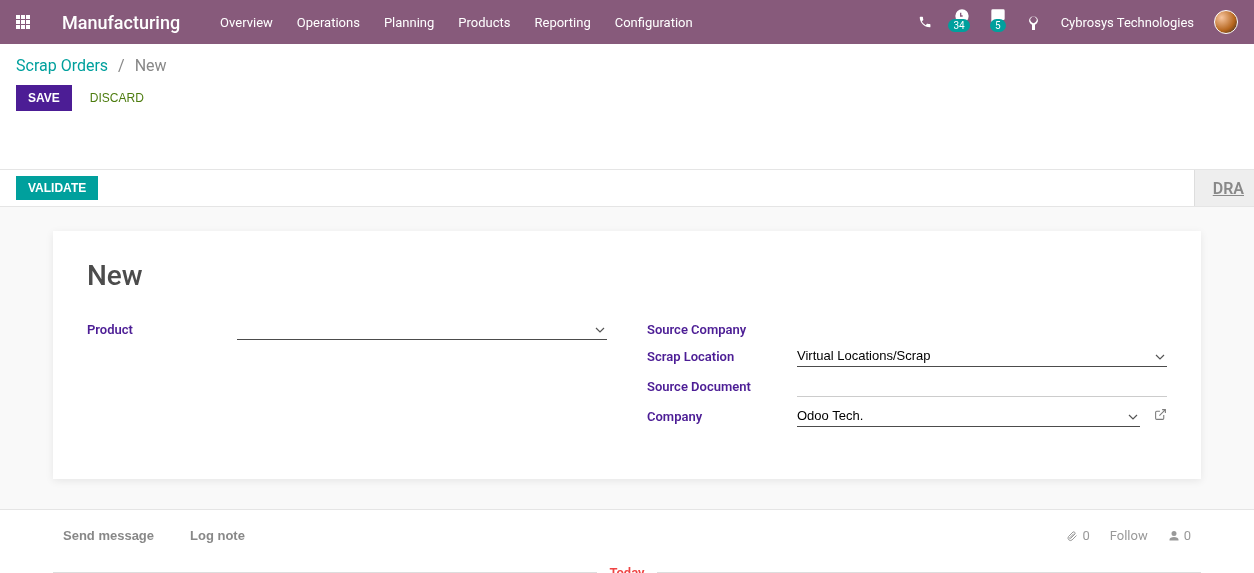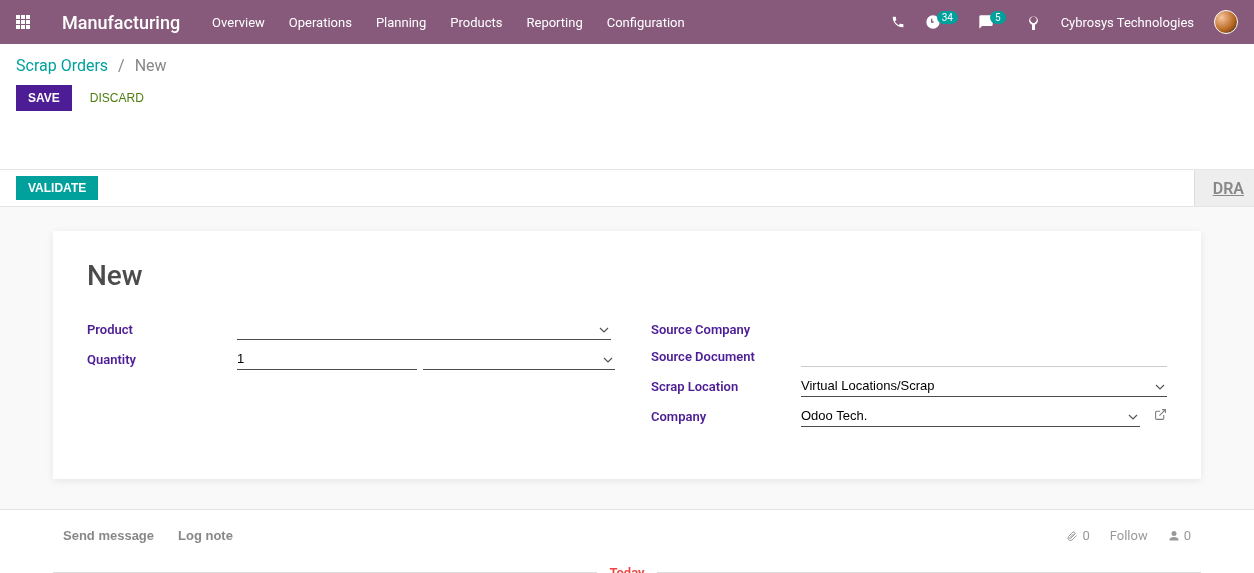--- a/index.html
+++ b/index.html
@@ -1,25 +1,25 @@
 <!DOCTYPE html>
 <html><head>
 <meta charset="utf-8">
 <style>
   * { box-sizing: border-box; margin: 0; padding: 0; }
   body { font-family: -apple-system, BlinkMacSystemFont, "Segoe UI", Roboto, "Helvetica Neue", Arial, sans-serif; font-size: 13px; color: #4c4c4c; background: #fff; }
   
   .navbar { background: #875a7b; color: #fff; height: 44px; display: flex; align-items: center; padding: 0 16px; }
   .navbar .apps-icon { width: 18px; display:inline-flex; flex-wrap:wrap; gap:1px; margin-right: 28px; cursor:pointer;}
   .navbar .apps-icon span{ width:4px; height:4px; background:#fff; display:block;}
-  .navbar .brand { font-size: 18px; font-weight: 500; margin-right: 32px; }
+  .navbar .brand { font-size: 18px; font-weight: 500; margin-right: 40px; }
   .navbar .menu { display: flex; gap: 24px; flex: 1; }
   .navbar .menu-item { cursor: pointer; font-size: 13px; }
   .navbar .right { display: flex; align-items: center; gap: 20px; }
-  .navbar .badge-wrap{ position:relative; display:inline-flex; align-items:center;}
+  .navbar .badge-wrap{ position:relative; display:inline-flex; align-items:flex-end;flex-direction:column;}
   .navbar .badge { background:#00a09d; color:#fff; border-radius:9px; font-size:10px; padding:1px 5px; margin-left:-4px; position:relative; top:-5px; }
   .navbar .icon{ display:inline-flex; cursor:pointer;}
   .navbar svg{ fill:#fff; }
   .navbar .company { font-size:13px; }
   .navbar .avatar{ width:24px; height:24px; border-radius:50%; background: radial-gradient(circle at 30% 30%, #f7c59f 0%, #b5651d 60%, #222 100%); border:1px solid #fff;}
 
   .breadcrumbs { padding: 12px 16px 10px; font-size: 16px; }
   .breadcrumbs .root { color:#00a09d; cursor:pointer;}
   .breadcrumbs .sep { color:#888; margin:0 6px;}
   .breadcrumbs .current{ color:#888;}
@@ -44,21 +44,21 @@
   .field-input{ flex:1; border:none; border-bottom:1px solid #4c4c4c; padding:3px 0; font-size:13px; background:transparent; outline:none;}
   .field-select{ flex:1; border:none; border-bottom:1px solid #4c4c4c; padding:3px 16px 3px 0; font-size:13px; background:transparent; outline:none; position:relative; cursor:pointer;}
   .select-wrap{ flex:1; position:relative; display:flex;}
   .caret{ position:absolute; right:2px; top:5px; pointer-events:none; }
   .caret svg{ width:10px; height:10px; }
   .ext-icon{ margin-left:8px; cursor:pointer; color:#7c7c7c;}
   .half{ flex:0 0 48%;}
 
   .chatter{ max-width:1148px; margin:0 auto; padding-top:18px;}
   .chatter-top{ display:flex; align-items:center; justify-content:space-between; padding:0 10px 10px;}
-  .chatter-left{ display:flex; gap:24px;}
+  .chatter-left{ display:flex; gap:36px;}
   .chatter-link{ color:#888; font-size:13px; font-weight:600; cursor:pointer; background:none; border:none;}
   .chatter-right{ display:flex; gap:20px; align-items:center; color:#999; font-size:13px;}
   .chatter-right .item{ display:flex; align-items:center; gap:4px; cursor:pointer;}
   .divider{ display:flex; align-items:center; text-align:center; color:#ef4444; font-weight:600; font-size:13px; margin:12px 0;}
   .divider::before, .divider::after{ content:""; flex:1; border-top:1px solid #ddd;}
   .divider span{ padding:0 12px;}
   .msg{ background:#f5f5f5; height:20px; margin:6px 0; border-radius:2px;}
 </style>
 </head>
 <body>
@@ -144,53 +144,41 @@
           <label>Product</label>
           <div class="field">
             <div class="select-wrap">
               <input class="field-select" value="" style="">
               <span class="caret"><svg viewBox="0 0 10 10">
                     <path d="M1 3l4 4 4-4" stroke="#555" fill="none" stroke-width="1.2"></path>
                   </svg></span>
             </div>
           </div>
         </div>
-        <div class="form-row">
-          <label>Quantity</label>
-          <div class="field">
-            <input class="field-input half" value="1" style="">
-            <div class="select-wrap half">
-              <input class="field-select" value="" style="">
-              <span class="caret"><svg viewBox="0 0 10 10">
-                    <path d="M1 3l4 4 4-4" stroke="#555" fill="none" stroke-width="1.2"></path>
-                  </svg></span>
-            </div>
-          </div>
-        </div>
       </div>
 
       <div class="form-col">
         <div class="form-row">
           <label>Source Company</label>
-        </div>
-        <div class="form-row">
-          <label>Source Document</label>
-          <div class="field">
-            <input class="field-input" style="border-bottom: 1px solid rgb(204, 204, 204);" value="">
-          </div>
         </div>
         <div class="form-row">
           <label>Scrap Location</label>
           <div class="field">
             <div class="select-wrap">
               <input class="field-select" value="Virtual Locations/Scrap" style="">
               <span class="caret"><svg viewBox="0 0 10 10">
                     <path d="M1 3l4 4 4-4" stroke="#555" fill="none" stroke-width="1.2"></path>
                   </svg></span>
             </div>
+          </div>
+        </div>
+        <div class="form-row">
+          <label>Source Document</label>
+          <div class="field">
+            <input class="field-input" style="border-bottom: 1px solid rgb(204, 204, 204);" value="">
           </div>
         </div>
         <div class="form-row">
           <label>Company</label>
           <div class="field">
             <div class="select-wrap">
               <input class="field-select" value="Odoo Tech." style="">
               <span class="caret"><svg viewBox="0 0 10 10">
                     <path d="M1 3l4 4 4-4" stroke="#555" fill="none" stroke-width="1.2"></path>
                   </svg></span>

